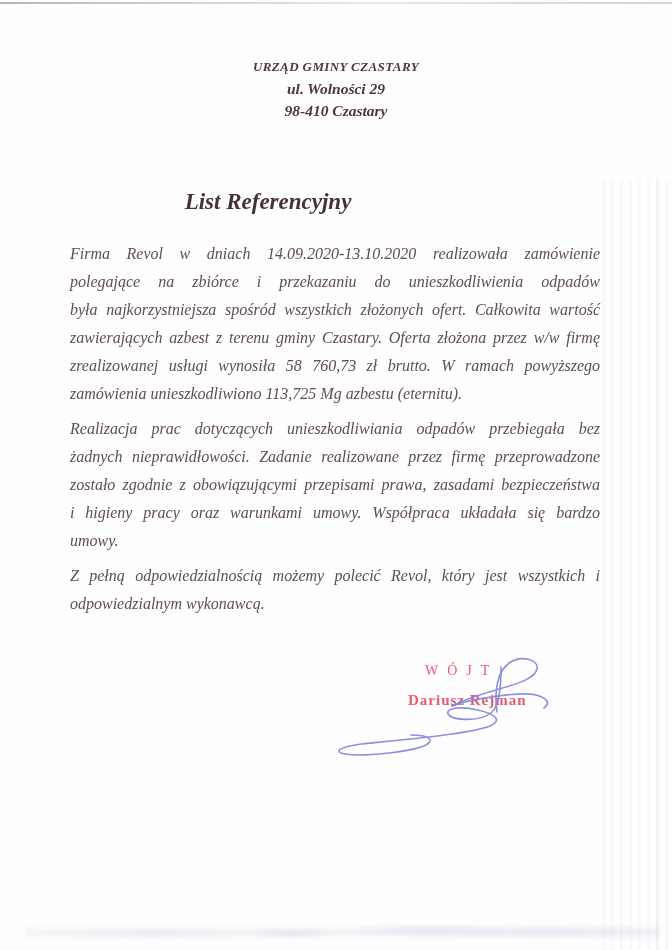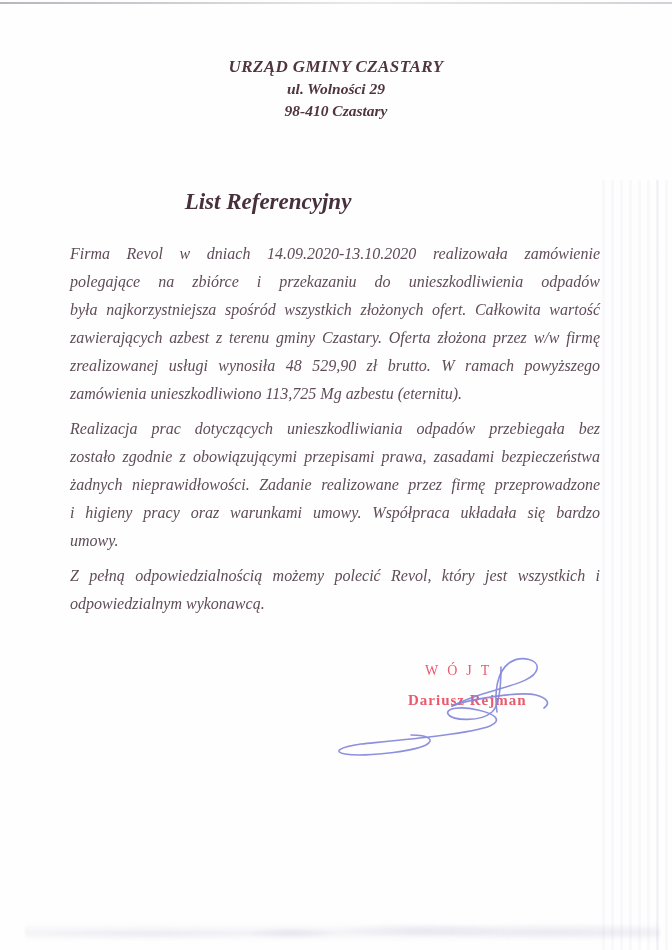--- a/index.html
+++ b/index.html
@@ -28,21 +28,21 @@
       radial-gradient(220px 13px at 82% 74%, rgba(165,160,205,.13), transparent 70%),
       radial-gradient(180px 10px at 20% 80%, rgba(170,165,195,.10), transparent 70%),
       linear-gradient(to bottom, transparent 50%, rgba(160,150,190,.10) 78%, transparent 100%);
     filter:blur(1px);
   }
   
   .letterhead{
     position:absolute;top:55px;left:0;width:672px;text-align:center;
     color:#503440;font-style:italic;font-weight:bold;
   }
-  .letterhead .org{font-size:17px;line-height:23px;letter-spacing:.4px;}
+  .letterhead .org{font-size:13px;line-height:23px;letter-spacing:.4px;}
   .letterhead .addr{font-size:15.5px;line-height:22px;}
   
   .letter-title{
     position:absolute;top:189px;left:0;width:536px;text-align:center;
     color:#47303c;font-style:italic;font-weight:bold;font-size:23px;
   }
   
   .letter-body{
     position:absolute;top:240px;left:70px;width:530px;
     color:#5f4c58;font-style:italic;font-size:16px;line-height:28px;
@@ -87,27 +87,27 @@
 </div>
 
 <div class="letter-title">List Referencyjny</div>
 
 <div class="letter-body">
   <p class="para">
     <span class="line">Firma Revol w dniach 14.09.2020-13.10.2020 realizowała zamówienie</span>
     <span class="line">polegające na zbiórce i przekazaniu do unieszkodliwienia odpadów</span>
     <span class="line">była najkorzystniejsza spośród wszystkich złożonych ofert. Całkowita wartość</span>
     <span class="line">zawierających azbest z terenu gminy Czastary. Oferta złożona przez w/w firmę</span>
-    <span class="line">zrealizowanej usługi wynosiła 48 529,90 zł brutto. W ramach powyższego</span>
+    <span class="line">zrealizowanej usługi wynosiła 58 760,73 zł brutto. W ramach powyższego</span>
     <span class="line is-last">zamówienia unieszkodliwiono 113,725 Mg azbestu (eternitu).</span>
   </p>
   <p class="para">
     <span class="line">Realizacja prac dotyczących unieszkodliwiania odpadów przebiegała bez</span>
+    <span class="line">żadnych nieprawidłowości. Zadanie realizowane przez firmę przeprowadzone</span>
     <span class="line">zostało zgodnie z obowiązującymi przepisami prawa, zasadami bezpieczeństwa</span>
-    <span class="line">żadnych nieprawidłowości. Zadanie realizowane przez firmę przeprowadzone</span>
     <span class="line">i higieny pracy oraz warunkami umowy. Współpraca układała się bardzo</span>
     <span class="line is-last">umowy.</span>
   </p>
   <p class="para">
     <span class="line">Z pełną odpowiedzialnością możemy polecić Revol, który jest wszystkich i</span>
     <span class="line is-last">odpowiedzialnym wykonawcą.</span>
   </p>
 </div>
 
 <div class="sig-role">WÓJT</div>

